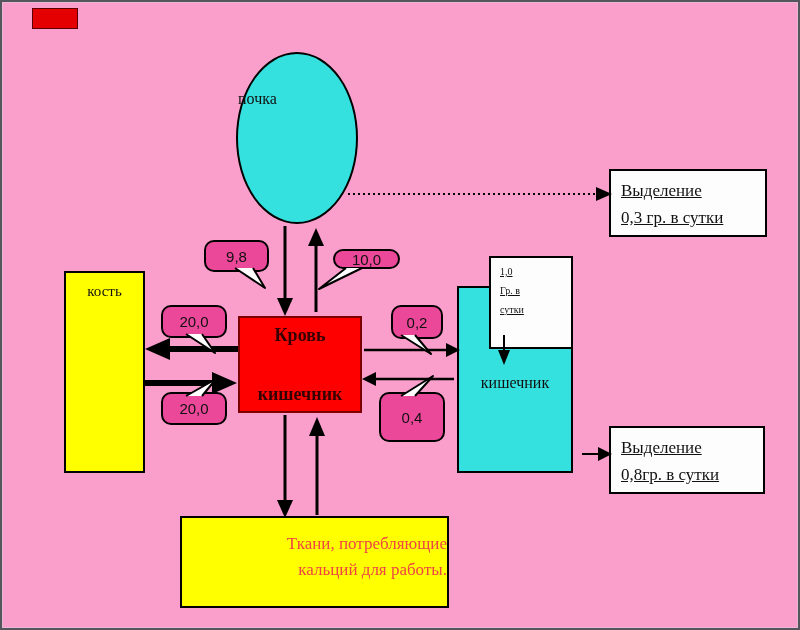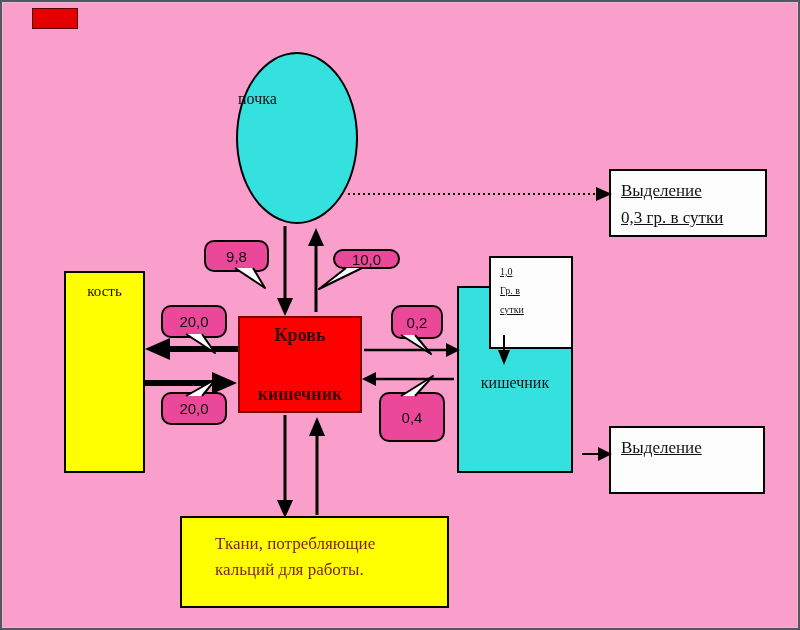--- a/index.html
+++ b/index.html
@@ -14,21 +14,21 @@
   .kidney{left:234px;top:50px;width:122px;height:172px;border-radius:50%;
     background:#35E1DF;text-align:left;padding-top:36px;font-size:16px;color:#111;}
   .bone{left:62px;top:269px;width:81px;height:202px;background:#FFFF00;
     text-align:center;padding-top:10px;font-size:15px;color:#111;}
   .blood{left:236px;top:314px;width:124px;height:97px;background:#FF0000;border-color:#7e0000;
     display:flex;flex-direction:column;justify-content:space-between;align-items:center;
     padding:7px 0 6px;font-weight:bold;font-size:18px;color:#350000;z-index:2;}
   .intestine{left:455px;top:284px;width:116px;height:187px;background:#35E1DF;font-size:16px;color:#111;}
   .intestine .lbl{position:absolute;left:0;top:86px;width:100%;text-align:center;}
   .tissues{left:178px;top:514px;width:269px;height:92px;background:#FFFF00;
-    text-align:left;padding-top:13px;font-size:17px;line-height:26px;color:#7f1d1d;padding-left:33px;}
+    text-align:right;padding-top:13px;font-size:17px;line-height:26px;color:#ef4444;padding-left:33px;}
   .whitebox{background:#fdfdfd;border:2px solid #000;z-index:2;color:#111;text-decoration:underline;}
   .excretion-top{left:607px;top:167px;width:158px;height:68px;padding:6px 10px;font-size:17px;line-height:27px;}
   .excretion-bottom{left:607px;top:424px;width:156px;height:68px;padding:6px 10px;font-size:17px;line-height:27px;}
   .intake{left:487px;top:254px;width:84px;height:93px;padding:4px 9px;font-size:10px;z-index:3;}
   .intake div{line-height:19px;}
   .intake .gap{}
   .artifact{left:30px;top:6px;width:46px;height:21px;background:#e40000;border:1px solid #5a0000;z-index:2;}
   
   .callout{
     background:#ec4899;border:2px solid #000;border-radius:10px;z-index:4;
@@ -73,20 +73,21 @@
     <div>кальций для работы.</div>
   </div>
 
   <div class="abs whitebox excretion-top">
     <div>Выделение</div>
     <div>0,3 гр. в сутки</div>
   </div>
 
   <div class="abs whitebox excretion-bottom">
     <div>Выделение</div>
+    <div>0,8гр. в сутки</div>
   </div>
 
   <div class="abs whitebox intake">
     <div>1,0</div>
     <div>Гр. в</div>
     <div class="gap">сутки</div>
   </div>
 
   <div class="abs callout c98">
     <span>9,8</span>

